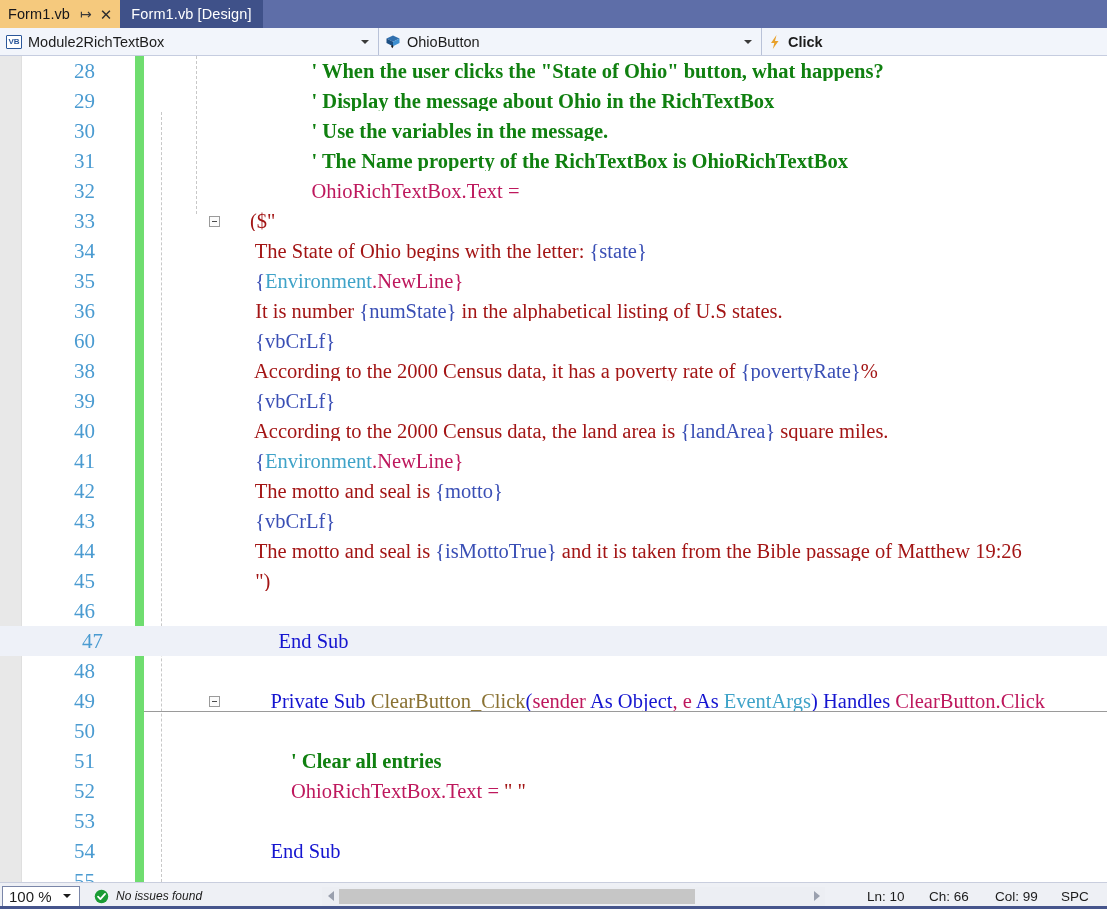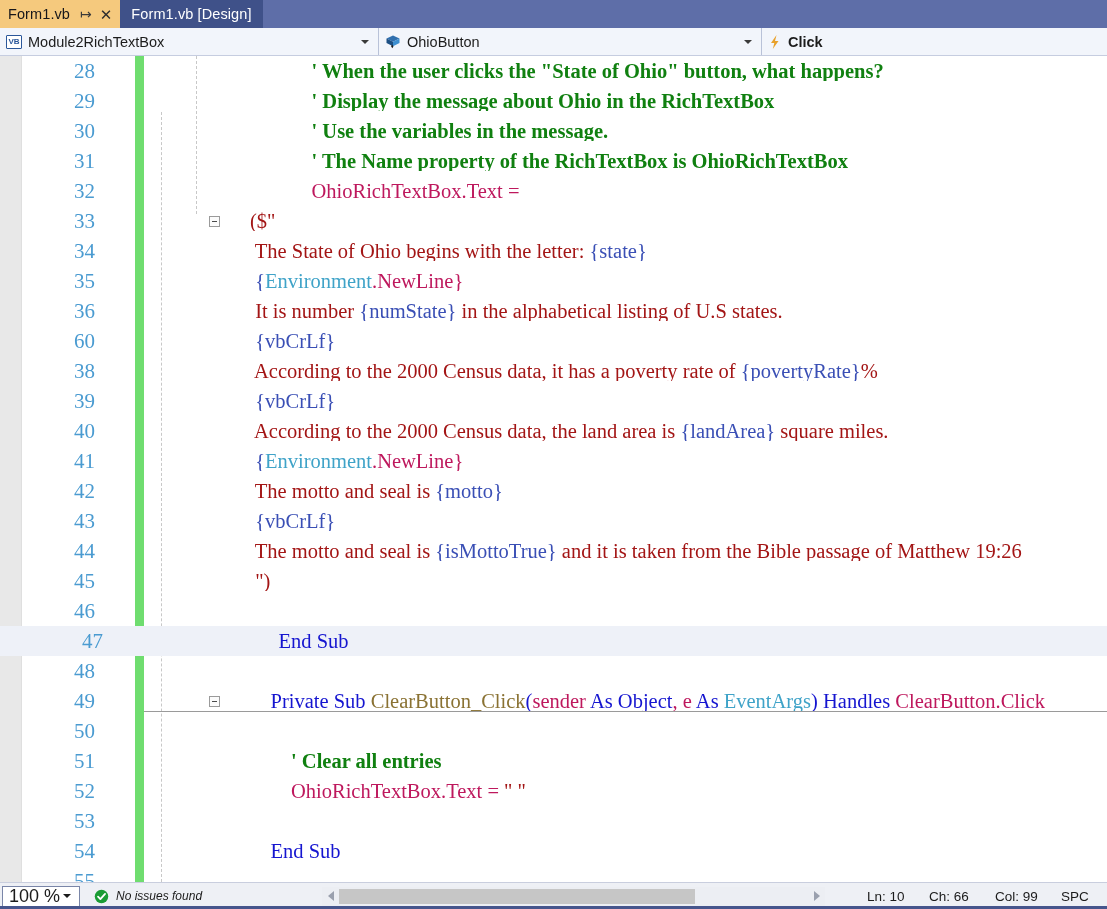--- a/index.html
+++ b/index.html
@@ -214,21 +214,21 @@
     border-top: 1px solid #c9cede;
     position: relative;
   }
   .zoombox {
     width: 78px; height: 21px;
     margin-left: 2px;
     background: #ffffff;
     border: 1px solid #7a86a8;
     display: flex; align-items: center;
     position: relative;
-    font-size: 18px;
+    font-size: 15px;
     color: #1b1b1b;
     padding-left: 6px;
   }
   .zoombox .caret { right: 8px; border-top-color: #1b1b1b; }
   .issue {
     display: flex; align-items: center;
     margin-left: 14px;
     gap: 7px;
   }
   .icon-check { width: 15px; height: 15px; flex: none; }

